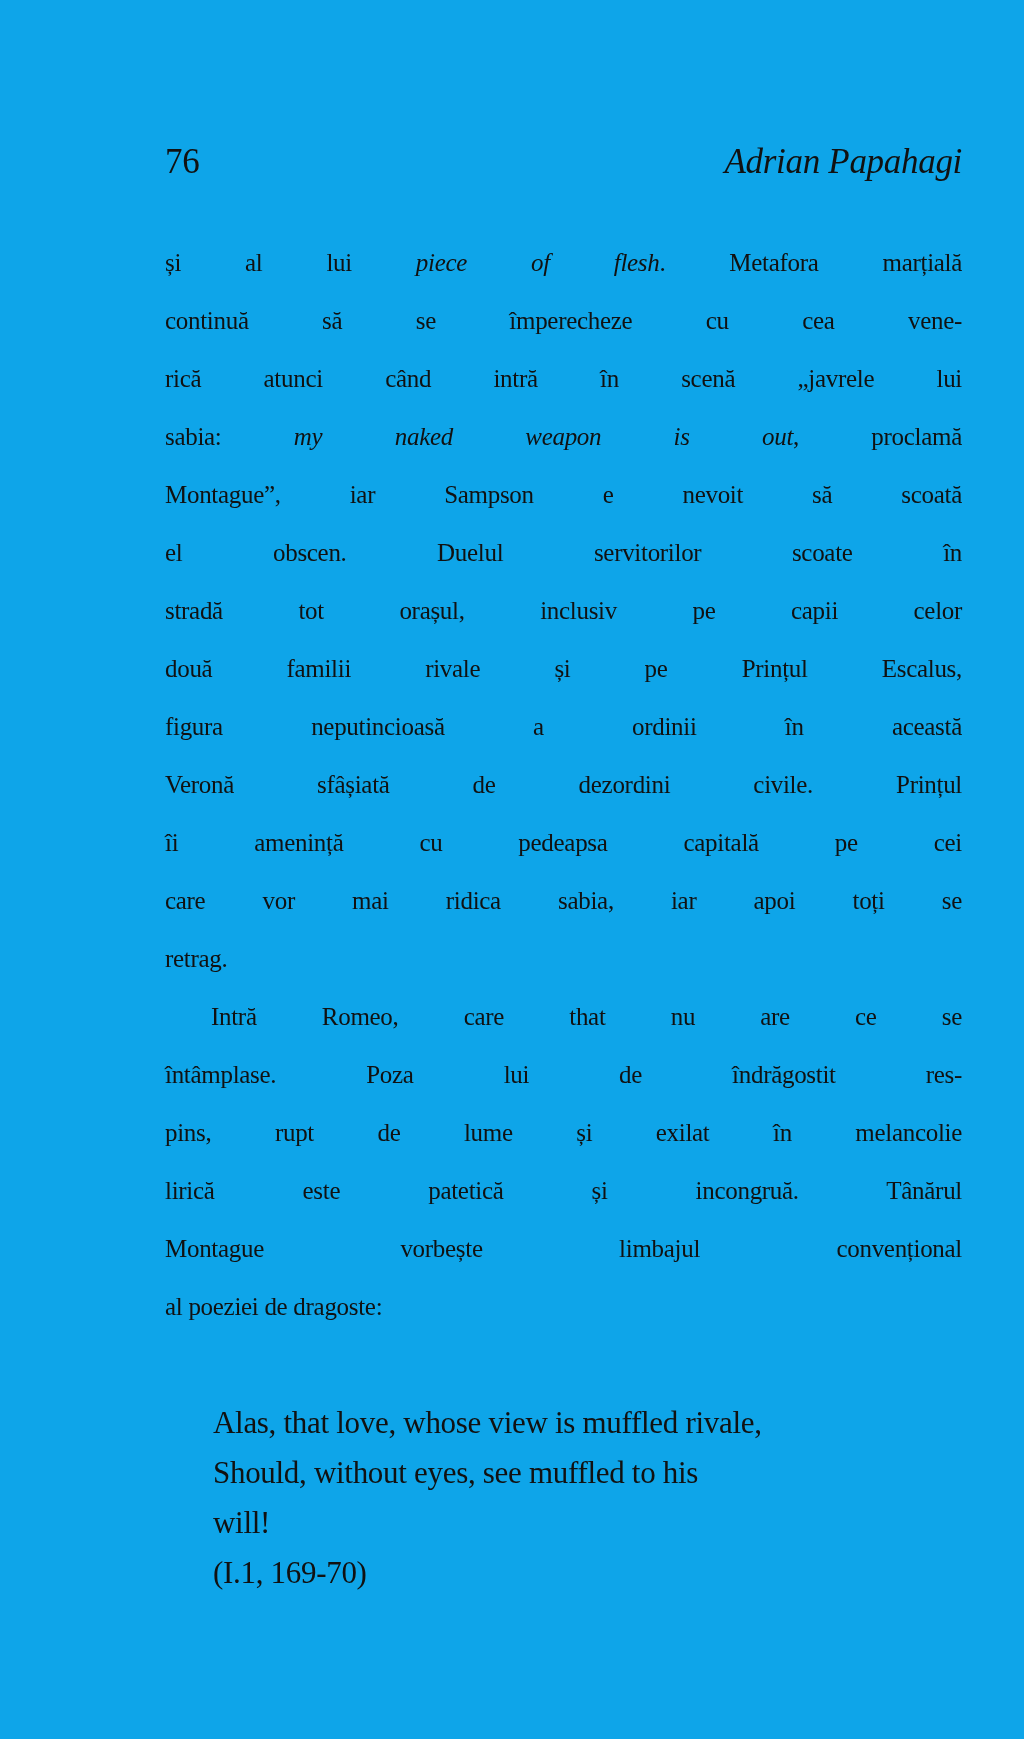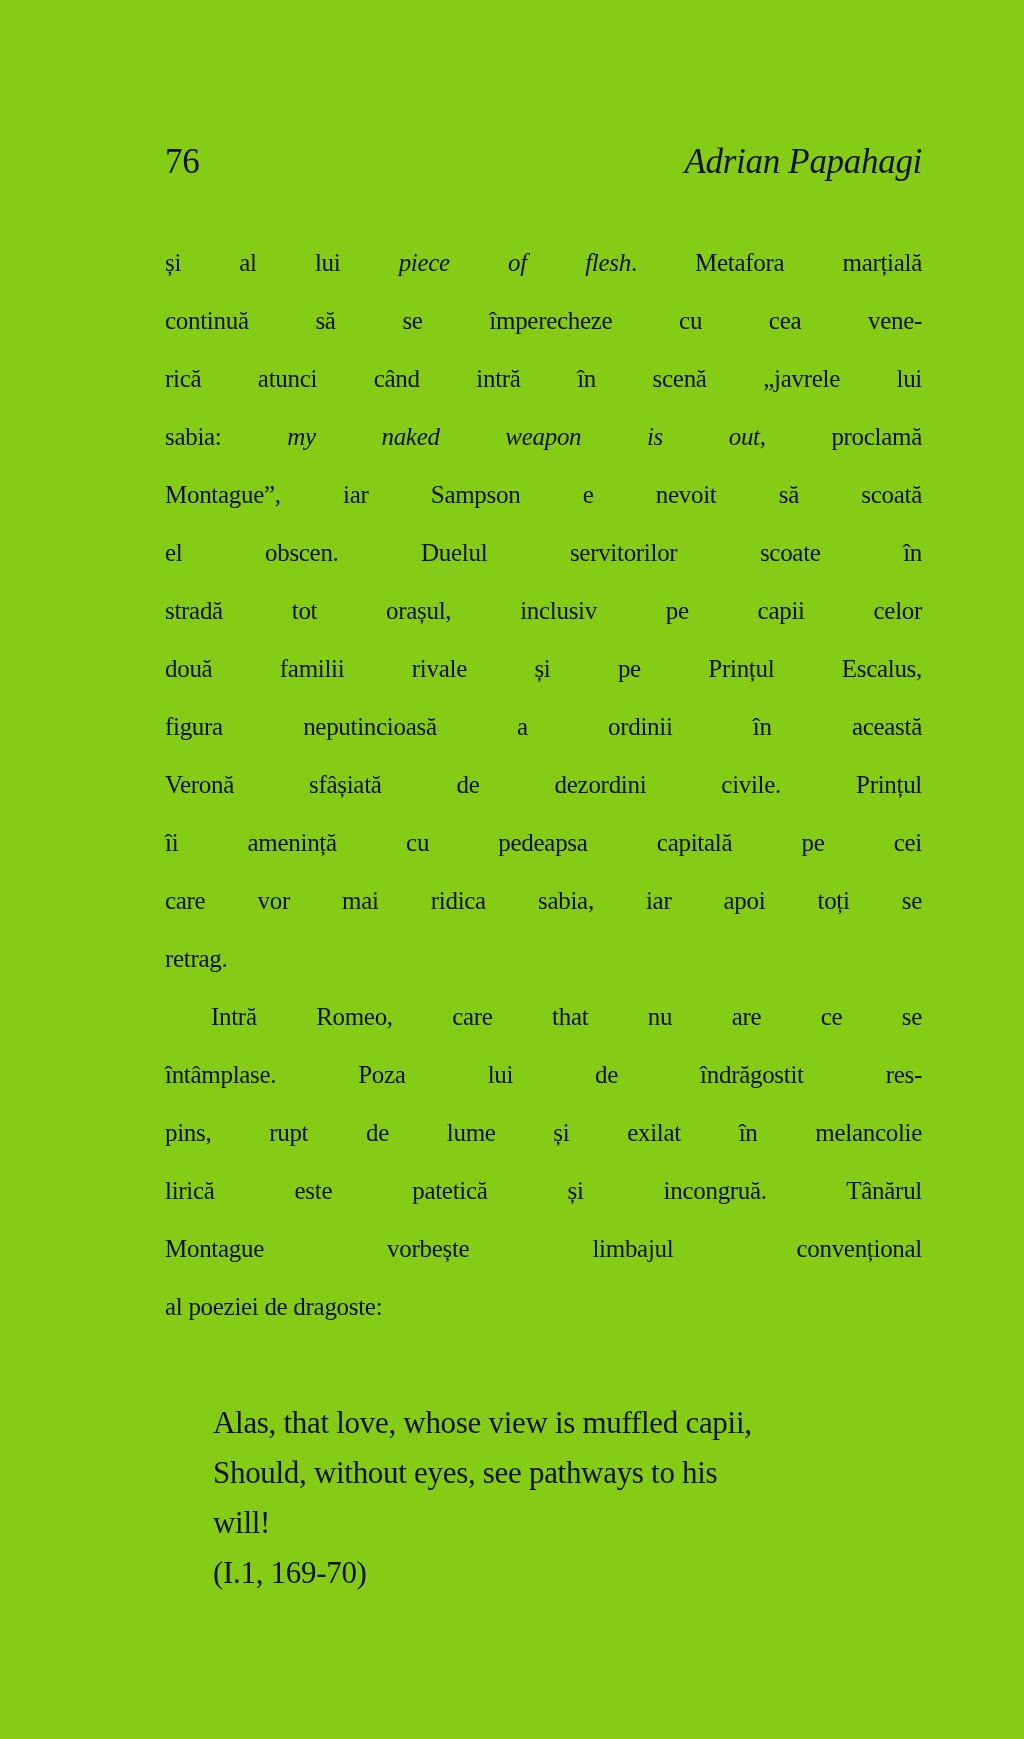--- a/index.html
+++ b/index.html
@@ -5,25 +5,25 @@
   html, body {
     margin: 0;
     padding: 0;
     background: #e8e8e8;
   }
   .page {
     position: relative;
     width: 1024px;
     height: 1739px;
     margin: 0 auto;
-    background: #84cc16;
+    background: #0ea5e9;
     color: #111111;
     font-family: "Liberation Serif", "DejaVu Serif", serif;
     box-sizing: border-box;
-    padding: 140px 102px 0 165px;
+    padding: 140px 62px 0 165px;
     overflow: hidden;
   }
   .running-head {
     display: flex;
     justify-content: space-between;
     align-items: baseline;
     font-size: 35px;
     line-height: 44px;
     letter-spacing: -0.3px;
   }
@@ -92,19 +92,19 @@
         <div class="bline indent"><span>Intră Romeo, care that nu are ce se</span></div>
         <div class="bline"><span>întâmplase. Poza lui de îndrăgostit res-</span></div>
         <div class="bline"><span>pins, rupt de lume și exilat în melancolie</span></div>
         <div class="bline"><span>lirică este patetică și incongruă. Tânărul</span></div>
         <div class="bline"><span>Montague vorbește limbajul convențional</span></div>
         <div class="bline lastline"><span>al poeziei de dragoste:</span></div>
       </div>
     </div>
 
   <div class="quote-block">
-      <div class="qline">Alas, that love, whose view is muffled capii,</div>
-      <div class="qline">Should, without eyes, see pathways to his</div>
+      <div class="qline">Alas, that love, whose view is muffled rivale,</div>
+      <div class="qline">Should, without eyes, see muffled to his</div>
       <div class="qline right">will!</div>
       <div class="qline right">(I.1, 169-70)</div>
     </div>
 
 </div>
 
 </body></html>

